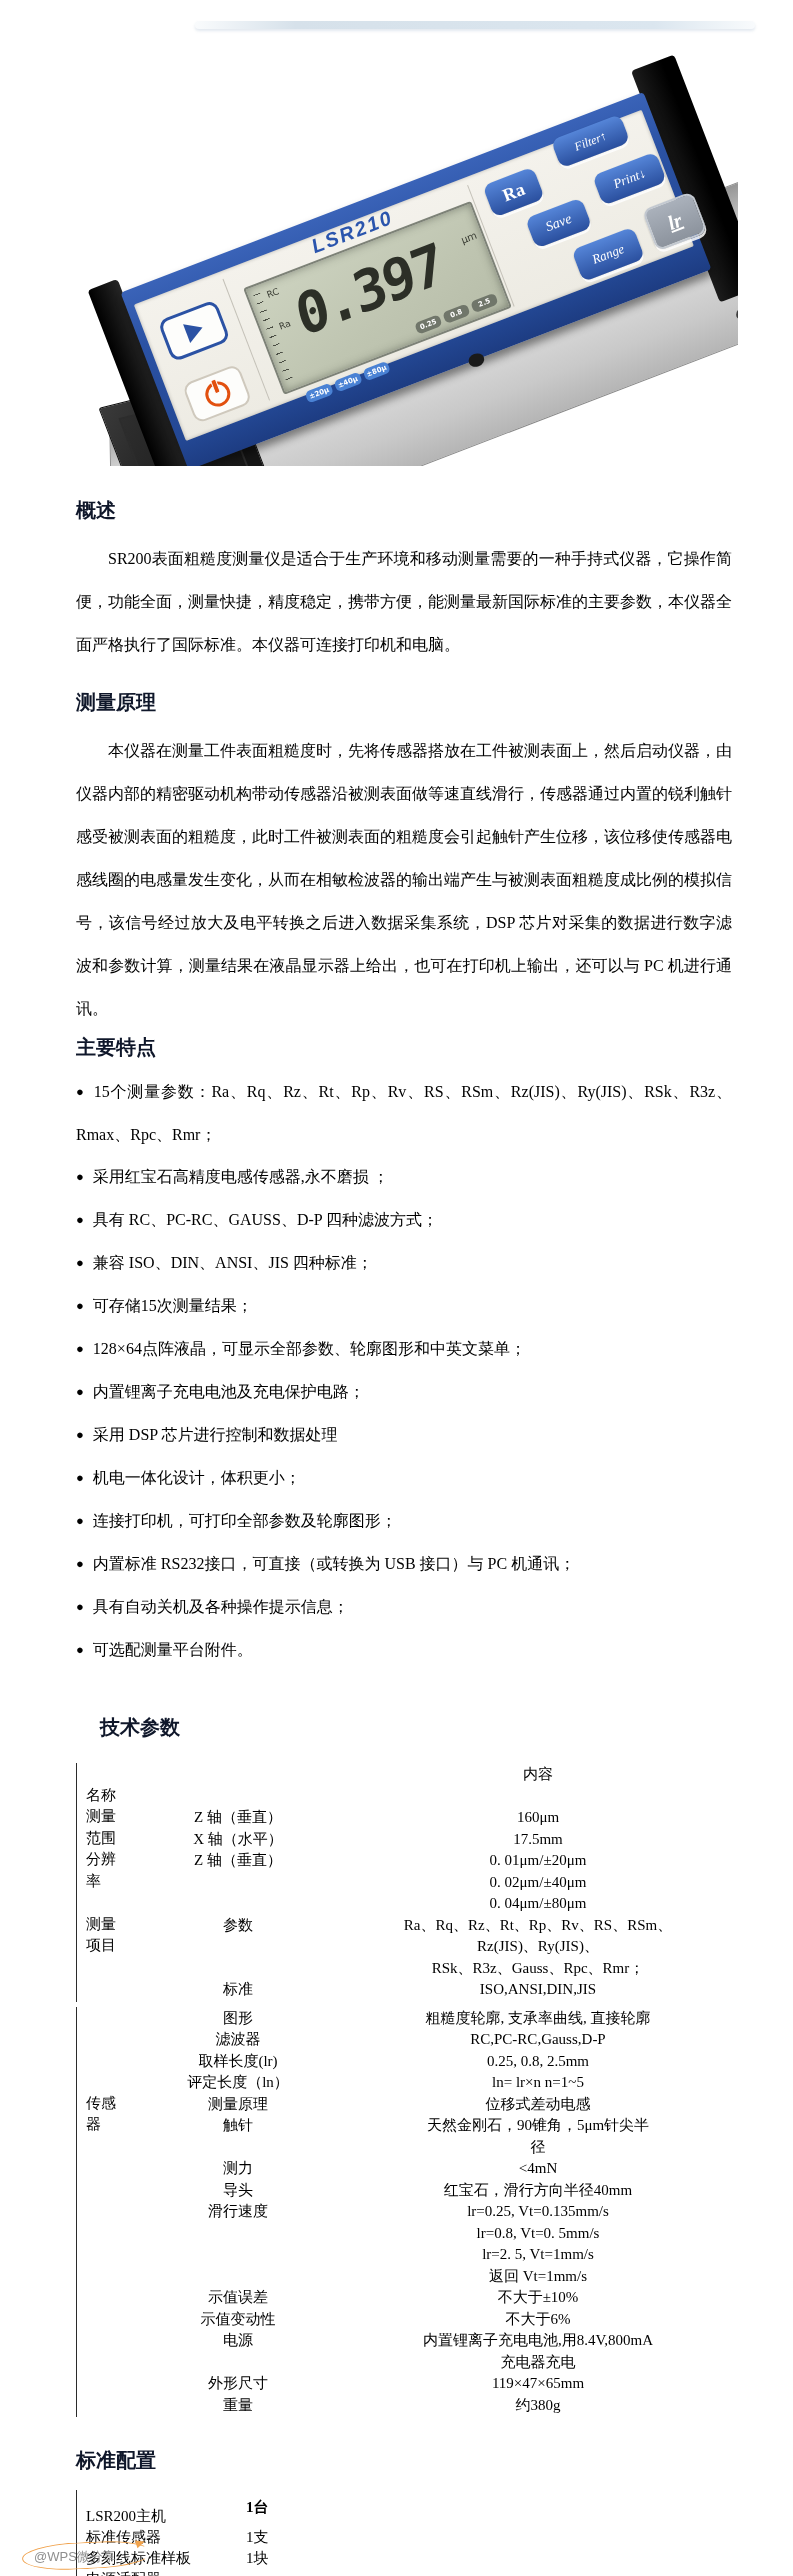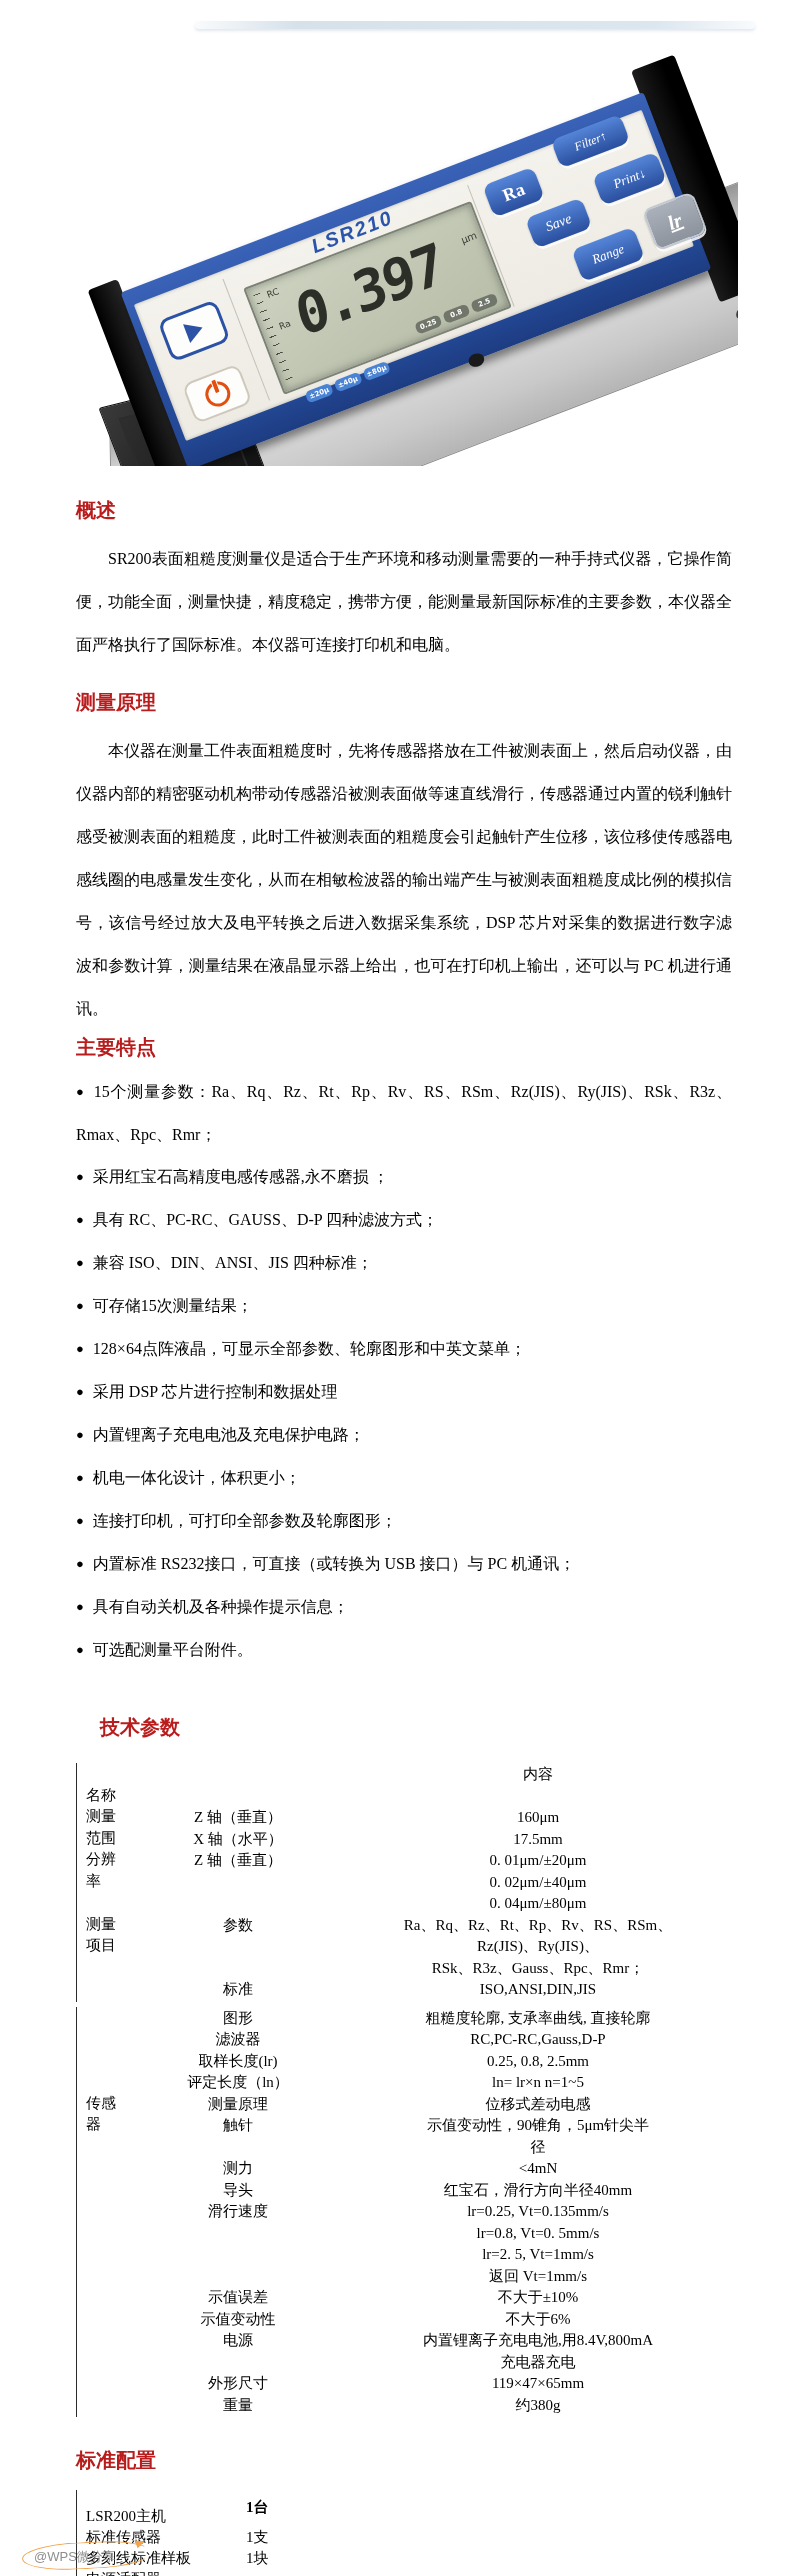--- a/index.html
+++ b/index.html
@@ -57,21 +57,21 @@
     font-family:"Liberation Serif",serif;}
   .key-ra{left:368px;top:14px;width:54px;height:34px;font-size:18px;font-weight:bold;}
   .key-filter{left:448px;top:-4px;width:74px;height:30px;font-size:12px;font-style:italic;}
   .key-save{left:396px;top:60px;width:60px;height:32px;font-size:14px;font-style:italic;}
   .key-print{left:474px;top:44px;width:68px;height:32px;font-size:13px;font-style:italic;}
   .key-range{left:428px;top:106px;width:66px;height:34px;font-size:13px;font-style:italic;}
   .key-lr{left:508px;top:94px;width:50px;height:40px;background:linear-gradient(180deg,#aab1bb,#8c939d);
     border:2px solid #c2c8d0;font:bold italic 20px "Liberation Serif",serif;text-decoration:underline;}
   
   .content{position:absolute;top:497px;left:76px;width:656px;font-size:16px;}
-  h2{font:bold 20px "Liberation Sans","DejaVu Sans",sans-serif;margin:0;color:#b91c1c;}
+  h2{font:bold 20px "Liberation Sans","DejaVu Sans",sans-serif;margin:0;color:#0f172a;}
   .para{margin:13px 0 0 0;line-height:43px;text-align:justify;text-indent:2em;}
   .h-principle{margin-top:23px;}
   .h-features{margin-top:4px;}
   .h-specs{margin-top:42px;margin-left:24px;}
   .h-config{margin-top:30px;}
   .features{margin-top:10px;}
   .feat{line-height:42px;text-align:justify;}
   .dot{font-size:13px;margin-right:9px;position:relative;top:-1px;}
   
   .specs-table{margin-top:22px;font-size:15px;}
@@ -157,22 +157,22 @@
   <div class="para">本仪器在测量工件表面粗糙度时，先将传感器搭放在工件被测表面上，然后启动仪器，由仪器内部的精密驱动机构带动传感器沿被测表面做等速直线滑行，传感器通过内置的锐利触针感受被测表面的粗糙度，此时工件被测表面的粗糙度会引起触针产生位移，该位移使传感器电感线圈的电感量发生变化，从而在相敏检波器的输出端产生与被测表面粗糙度成比例的模拟信号，该信号经过放大及电平转换之后进入数据采集系统，DSP 芯片对采集的数据进行数字滤波和参数计算，测量结果在液晶显示器上给出，也可在打印机上输出，还可以与 PC 机进行通讯。</div>
 
   <h2 class="h-features">主要特点</h2>
   <div class="features">
       <div class="feat"><span class="dot">●</span><span>15个测量参数：Ra、Rq、Rz、Rt、Rp、Rv、RS、RSm、Rz(JIS)、Ry(JIS)、RSk、R3z、Rmax、Rpc、Rmr；</span></div>
       <div class="feat"><span class="dot">●</span><span>采用红宝石高精度电感传感器,永不磨损 ；</span></div>
       <div class="feat"><span class="dot">●</span><span>具有 RC、PC-RC、GAUSS、D-P 四种滤波方式；</span></div>
       <div class="feat"><span class="dot">●</span><span>兼容 ISO、DIN、ANSI、JIS 四种标准；</span></div>
       <div class="feat"><span class="dot">●</span><span>可存储15次测量结果；</span></div>
       <div class="feat"><span class="dot">●</span><span>128×64点阵液晶，可显示全部参数、轮廓图形和中英文菜单；</span></div>
+      <div class="feat"><span class="dot">●</span><span>内置锂离子充电电池及充电保护电路；</span></div>
       <div class="feat"><span class="dot">●</span><span>采用 DSP 芯片进行控制和数据处理</span></div>
-      <div class="feat"><span class="dot">●</span><span>内置锂离子充电电池及充电保护电路；</span></div>
       <div class="feat"><span class="dot">●</span><span>机电一体化设计，体积更小；</span></div>
       <div class="feat"><span class="dot">●</span><span>连接打印机，可打印全部参数及轮廓图形；</span></div>
       <div class="feat"><span class="dot">●</span><span>内置标准 RS232接口，可直接（或转换为 USB 接口）与 PC 机通讯；</span></div>
       <div class="feat"><span class="dot">●</span><span>具有自动关机及各种操作提示信息；</span></div>
       <div class="feat"><span class="dot">●</span><span>可选配测量平台附件。</span></div>
     </div>
 
   <h2 class="h-specs">技术参数</h2>
   <div class="specs-table">
       <div class="seg">
@@ -254,21 +254,21 @@
           <div class="c3">ln=  lr×n    n=1~5</div>
         </div>
         <div class="srow">
           <div class="c1">传感</div>
           <div class="c2">测量原理</div>
           <div class="c3">位移式差动电感</div>
         </div>
         <div class="srow">
           <div class="c1">器</div>
           <div class="c2">触针</div>
-          <div class="c3">示值变动性，90锥角，5μm针尖半</div>
+          <div class="c3">天然金刚石，90锥角，5μm针尖半</div>
         </div>
         <div class="srow">
           <div class="c1"></div>
           <div class="c2"></div>
           <div class="c3">径</div>
         </div>
         <div class="srow">
           <div class="c1"></div>
           <div class="c2">测力</div>
           <div class="c3">&lt;4mN</div>

